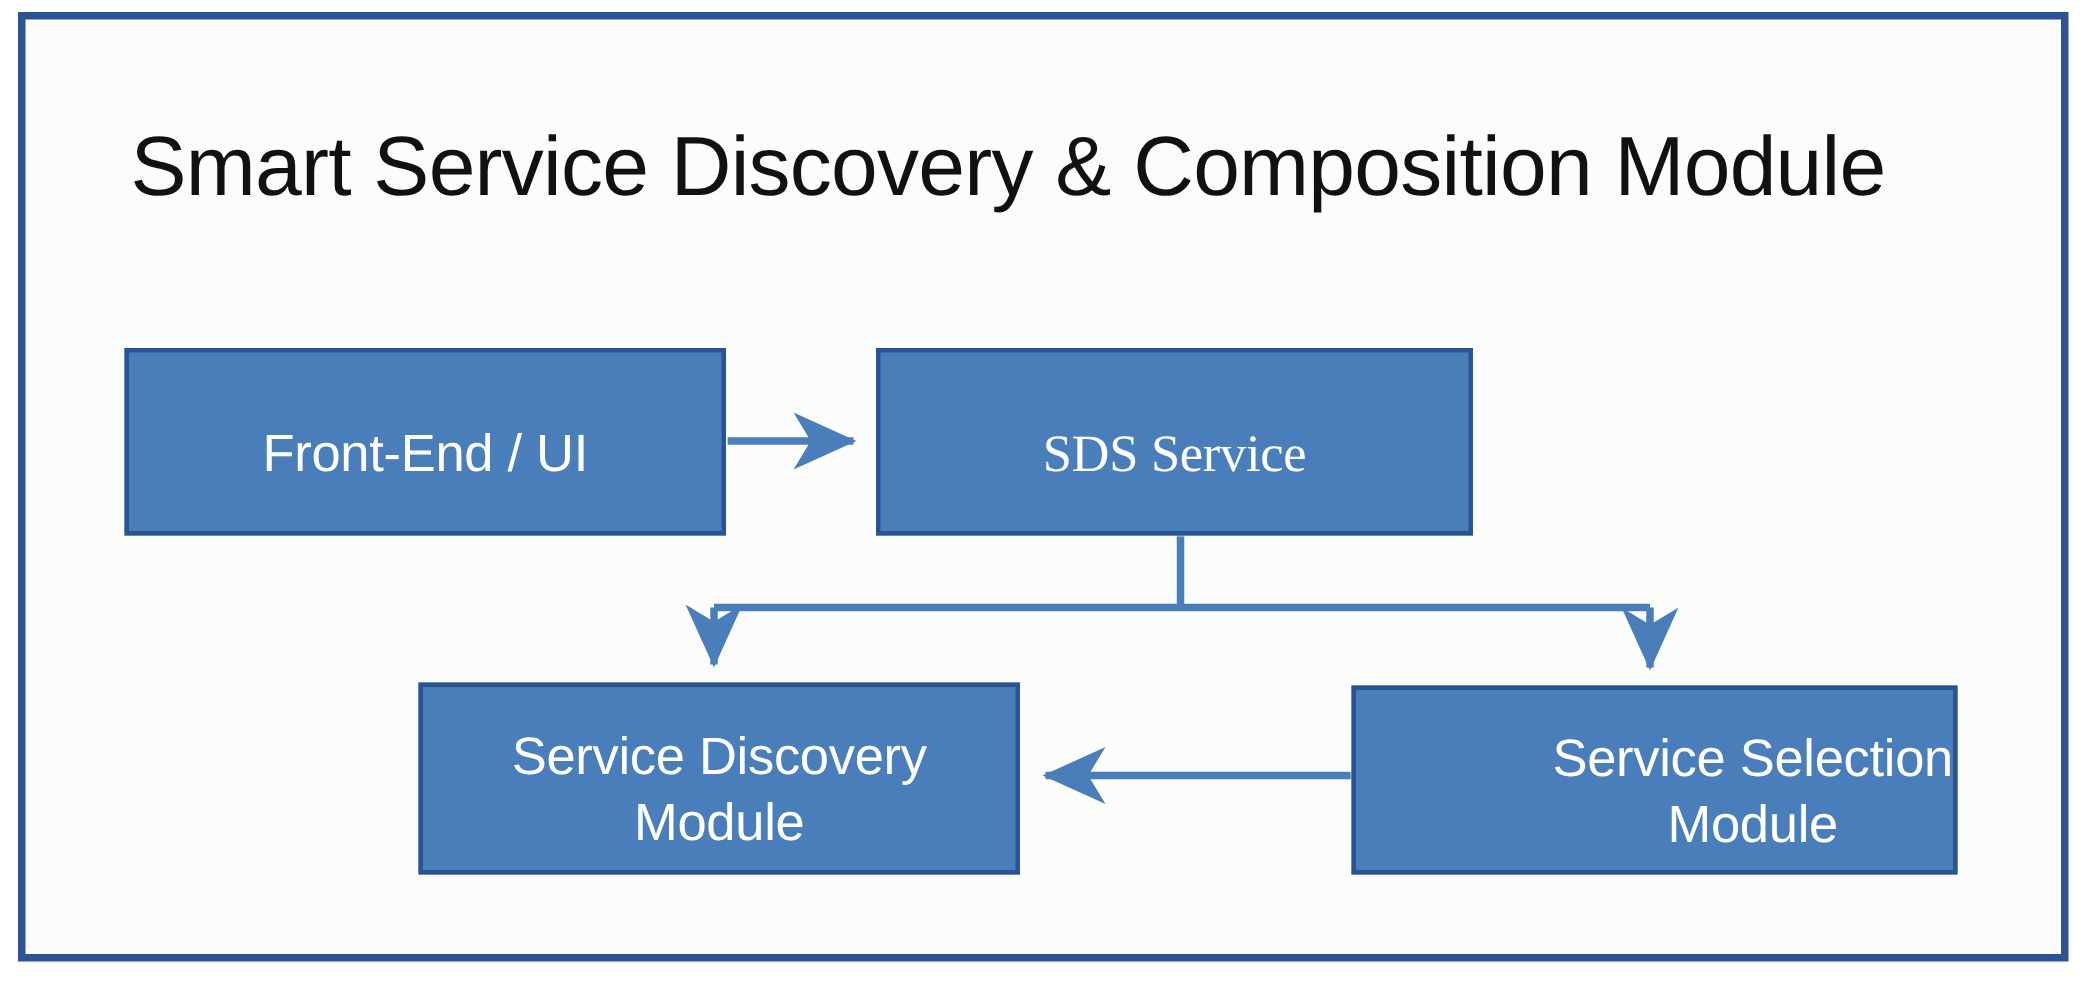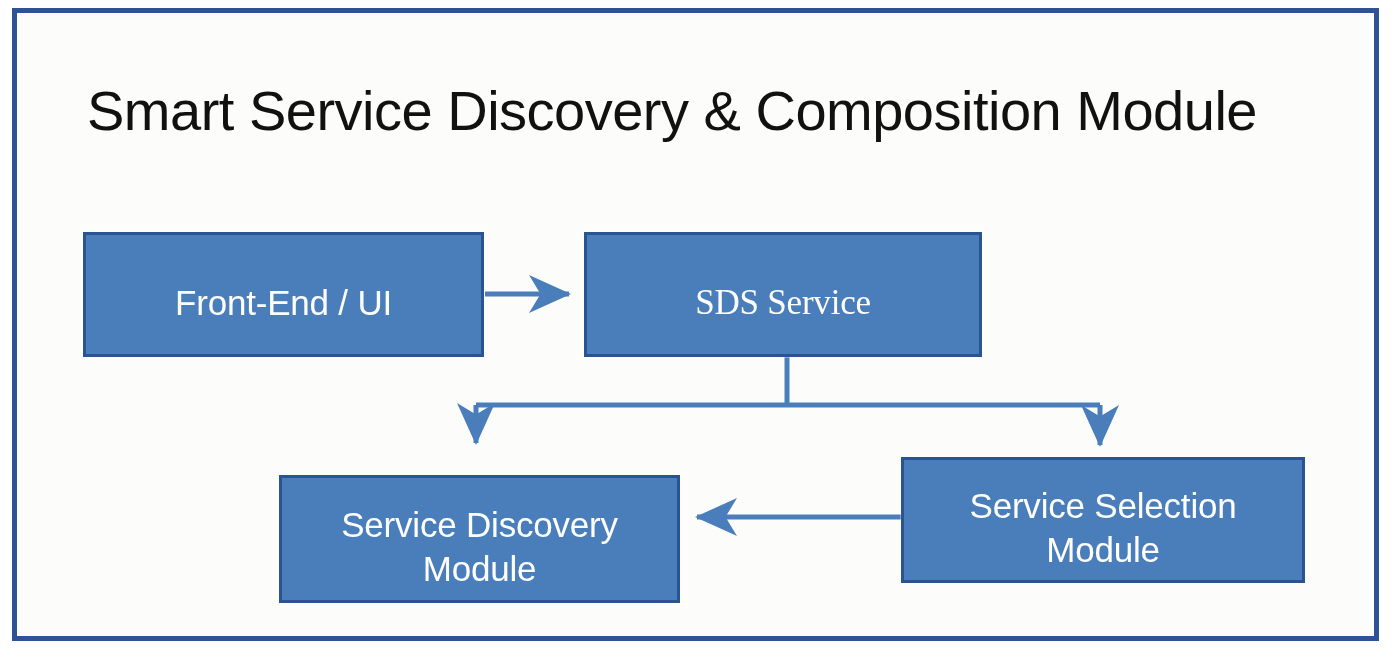--- a/index.html
+++ b/index.html
@@ -59,22 +59,22 @@
     text-align: center;
     font-size: 35px;
     line-height: 44px;
     font-weight: 400;
     letter-spacing: -0.2px;
     box-shadow: 0 0 0 1px rgba(255,255,255,0.35);
   }
 
   #node-frontend { left: 66px;  top: 219px; width: 401px; height: 125px; }
   #node-sds      { left: 567px; top: 219px; width: 398px; height: 125px; font-family: Liberation Serif, serif; }
-  #node-discovery{ left: 262px; top: 462px; width: 401px; height: 128px; }
-  #node-selection{ left: 884px; top: 444px; width: 404px; height: 126px; }
+  #node-discovery{ left: 262px; top: 442px; width: 401px; height: 128px; }
+  #node-selection{ left: 884px; top: 444px; width: 404px; height: 126px; justify-content: flex-end; }
 
   .node-label { display: block; white-space: pre-line; margin-top: 16px; }
 
   
   #connectors {
     position: absolute;
     left: 0;
     top: 0;
     width: 1392px;
     height: 654px;

